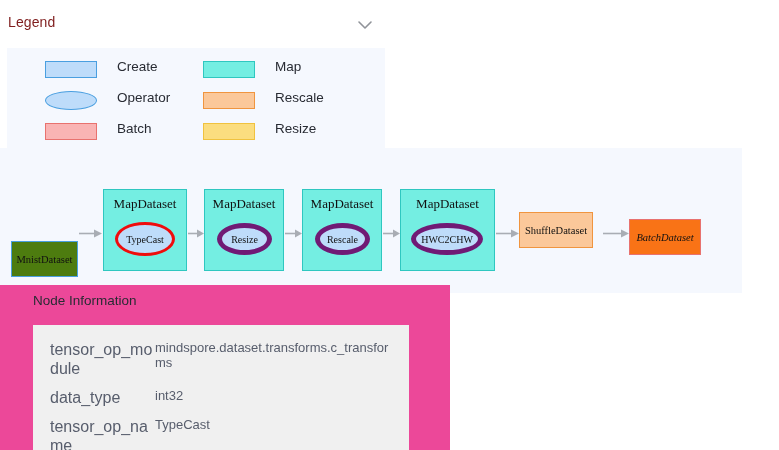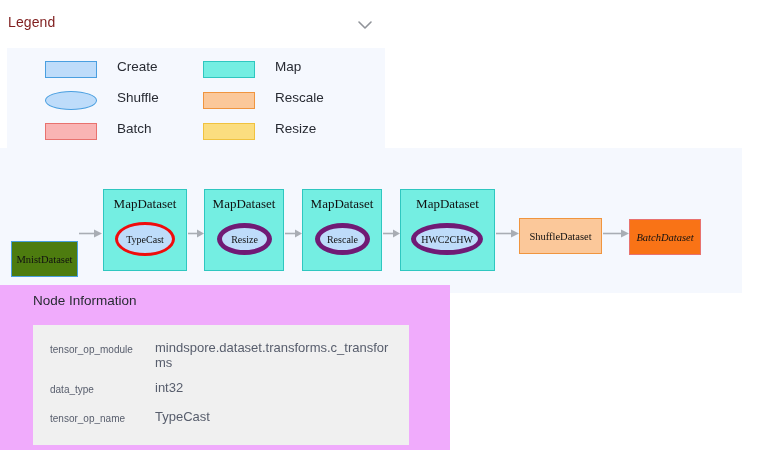--- a/index.html
+++ b/index.html
@@ -141,21 +141,21 @@
     display: block;
   }
 
   
   #node-info-panel {
     position: absolute;
     left: 0;
     top: 285px;
     width: 450px;
     height: 165px;
-    background: #f0abfc;
+    background: #ec4899;
   }
   #node-info-title {
     position: absolute;
     left: 33px;
     top: 8px;
     font-size: 13.5px;
     color: #282b33;
   }
   #node-info-table {
     position: absolute;
@@ -169,21 +169,21 @@
   .info-row {
     display: flex;
     align-items: flex-start;
     padding: 5px 0;
   }
   .info-key {
     width: 122px;
     flex: 0 0 122px;
     padding-left: 17px;
     box-sizing: border-box;
-    font-size: 10px;
+    font-size: 16px;
     color: #575d6c;
     line-height: 19px;
     word-break: break-all;
   }
   .info-value {
     flex: 1 1 auto;
     padding-right: 10px;
     font-size: 13px;
     color: #575d6c;
     line-height: 15px;
@@ -203,21 +203,21 @@
 </div>
 
 <div id="legend-panel">
   <div class="legend-col col-left">
     <div class="legend-row r0">
       <span class="legend-swatch" style="background:#bedcfa;border-color:#4a9fe0;"></span>
       <span class="legend-label">Create</span>
     </div>
     <div class="legend-row r1">
       <span class="legend-swatch ellipse" style="background:#bedcfa;border-color:#4a9fe0;"></span>
-      <span class="legend-label">Shuffle</span>
+      <span class="legend-label">Operator</span>
     </div>
     <div class="legend-row r2">
       <span class="legend-swatch" style="background:#f9b4b4;border-color:#e8726f;"></span>
       <span class="legend-label">Batch</span>
     </div>
   </div>
   <div class="legend-col col-right">
     <div class="legend-row r0">
       <span class="legend-swatch" style="background:#74eee2;border-color:#2fc7c0;"></span>
       <span class="legend-label">Map</span>
@@ -260,21 +260,21 @@
     <span>Rescale</span>
   </div>
 
   <div class="node map-container" style="left:400px;top:41px;width:95px;height:82px;background:#74eee2;border-color:#2fc7c0;">
     <span>MapDataset</span>
   </div>
   <div class="op-ellipse" style="left:411px;top:75px;width:72px;height:32px;">
     <span>HWC2CHW</span>
   </div>
 
-  <div class="node" style="left:519px;top:70px;width:83px;height:36px;background:#fbc89a;border-color:#f0953f;">
+  <div class="node" style="left:519px;top:64px;width:74px;height:36px;background:#fbc89a;border-color:#f0953f;">
     <span>ShuffleDataset</span>
   </div>
 
   <div class="node" style="left:629px;top:71px;width:72px;height:36px;background:#f97316;border-color:#e8726f;font-style:italic;">
     <span>BatchDataset</span>
   </div>
 
   <svg class="arrow" style="left:79px;top:81px;width:24px;" width="24" height="9" viewBox="0 0 24 9">
     <line x1="0" y1="4.5" x2="15" y2="4.5" stroke="#a9adb4" stroke-width="1.6"></line>
     <polygon points="15,0.5 23,4.5 15,8.5" fill="#a9adb4"></polygon>

